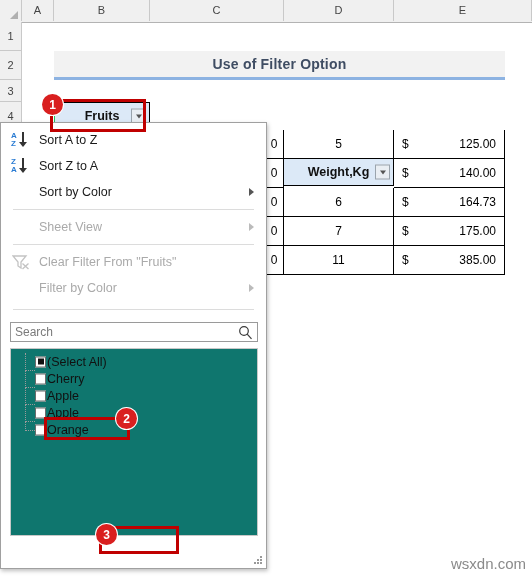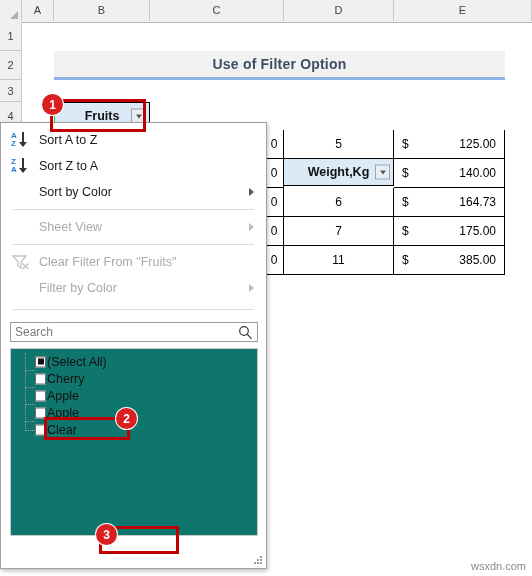--- a/index.html
+++ b/index.html
@@ -107,21 +107,21 @@
     width:11px;height:11px;border:1px solid #6b6b6b;background:#fff;box-sizing:border-box;}
   .cb.checked::after{content:"";position:absolute;left:1px;top:-1px;width:4px;height:7px;
     border:solid #111;border-width:0 1.6px 1.6px 0;transform:rotate(42deg);}
   .cb.partial::after{content:"";position:absolute;left:1.5px;top:1.5px;width:6px;height:6px;background:#111;}
   .li.sel{background:#eaeaea;}
 
   
   #grip{position:absolute;right:3px;bottom:3px;width:9px;height:9px;}
   #grip span{position:absolute;width:2px;height:2px;background:#9a9a9a;}
 
-  #watermark{position:absolute;right:6px;bottom:4px;font-size:11px;color:#8a8a8a;
+  #watermark{position:absolute;right:6px;bottom:4px;font-size:15px;color:#8a8a8a;
     font-family:"Liberation Sans",sans-serif;}
 </style>
 </head>
 <body>
 
 <div id="sheet">
 
   <div class="colhdr-row">
     <div class="corner-box">
       <div class="corner-tri"></div>
@@ -282,21 +282,21 @@
       <span>Apple</span>
     </div>
     <div class="li">
       <span class="treeline"></span>
       <span class="cb"></span>
       <span>Apple</span>
     </div>
     <div class="li">
       <span class="treeline last"></span>
       <span class="cb"></span>
-      <span>Clear</span>
+      <span>Orange</span>
     </div>
   </div>
 
   <div id="grip">
     <span style="left:6px;top:0"></span>
     <span style="left:3px;top:3px"></span>
       <span style="left:6px;top:3px"></span>
     <span style="left:0px;top:6px"></span>
       <span style="left:3px;top:6px"></span>
       <span style="left:6px;top:6px"></span>

